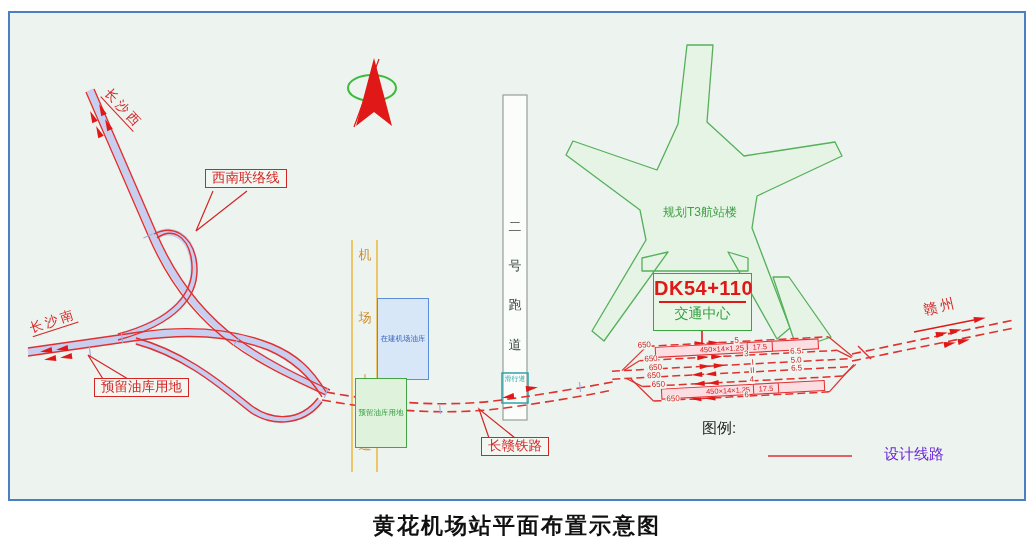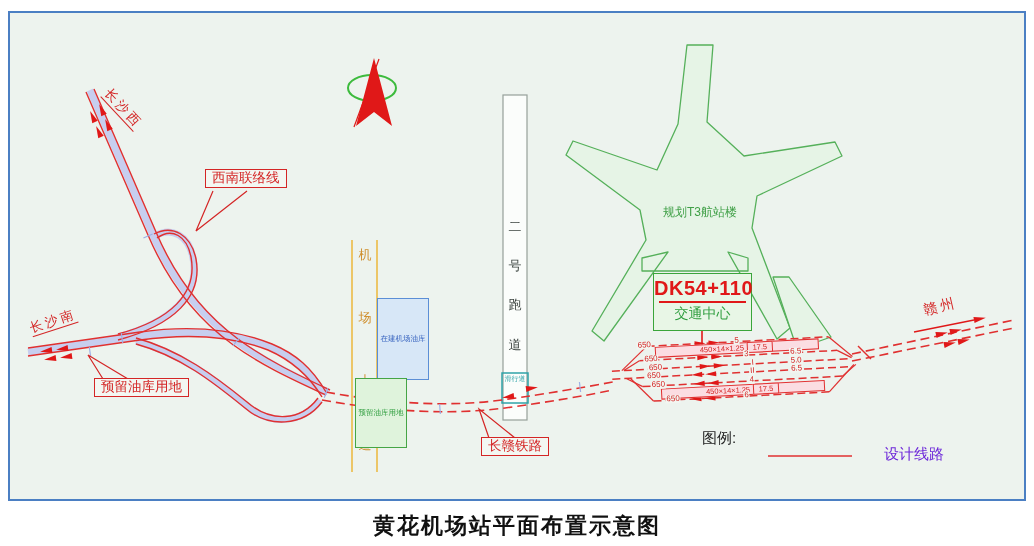--- a/index.html
+++ b/index.html
@@ -211,17 +211,17 @@
     <div class="st" style="left:751px;top:360px;">I</div>
     <div class="st" style="left:749px;top:368px;">II</div>
     <div class="st" style="left:748px;top:377px;">4</div>
     <div class="st" style="left:742px;top:392px;">6</div>
 
     <div class="st" style="left:790px;top:351px;">6.5</div>
     <div class="st" style="left:790px;top:360px;">5.0</div>
     <div class="st" style="left:790px;top:368px;">6.5</div>
   </div>
 
-  <span class="lbl" id="legend-title" style="left:702px;top:430px;">图例:</span>
+  <span class="lbl" id="legend-title" style="left:702px;top:420px;">图例:</span>
   <span class="lbl" id="legend-line-text" style="left:884px;top:446px;">设计线路</span>
 
   <div id="title">黄花机场站平面布置示意图</div>
 </div>
 
 </body></html>

